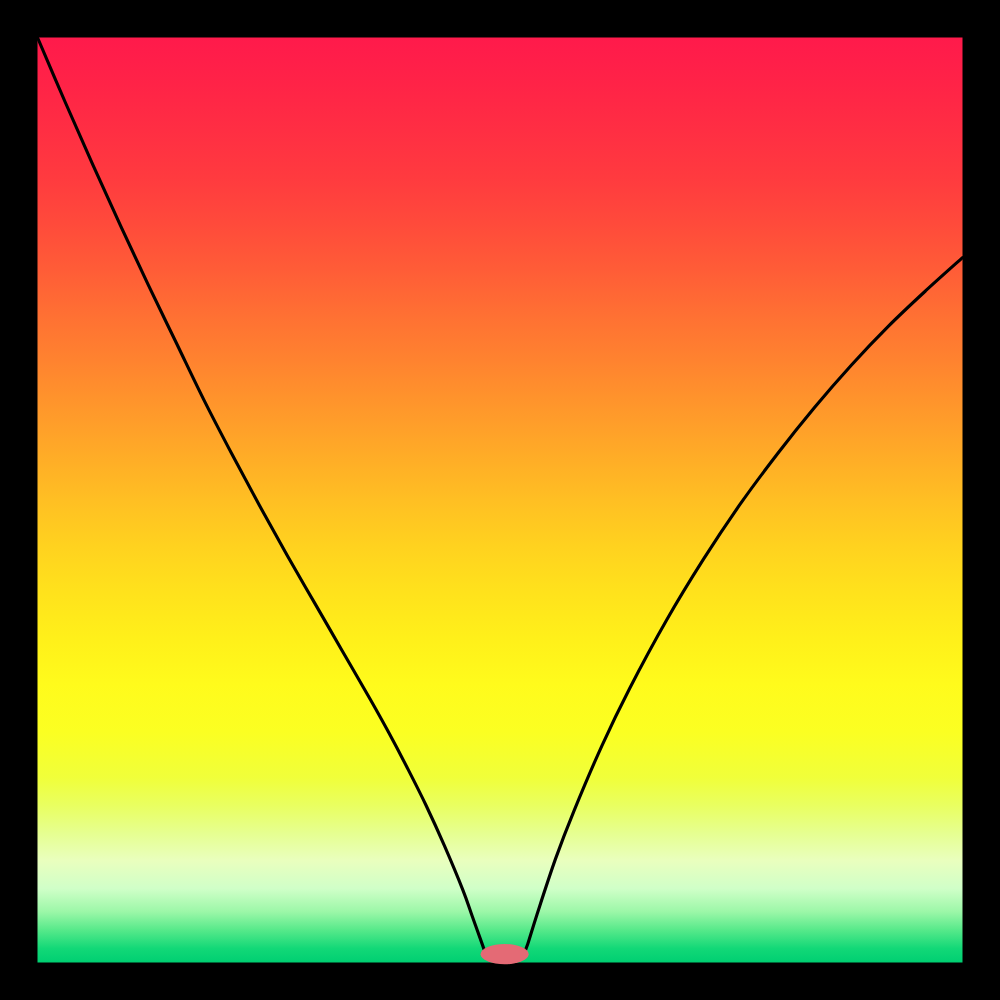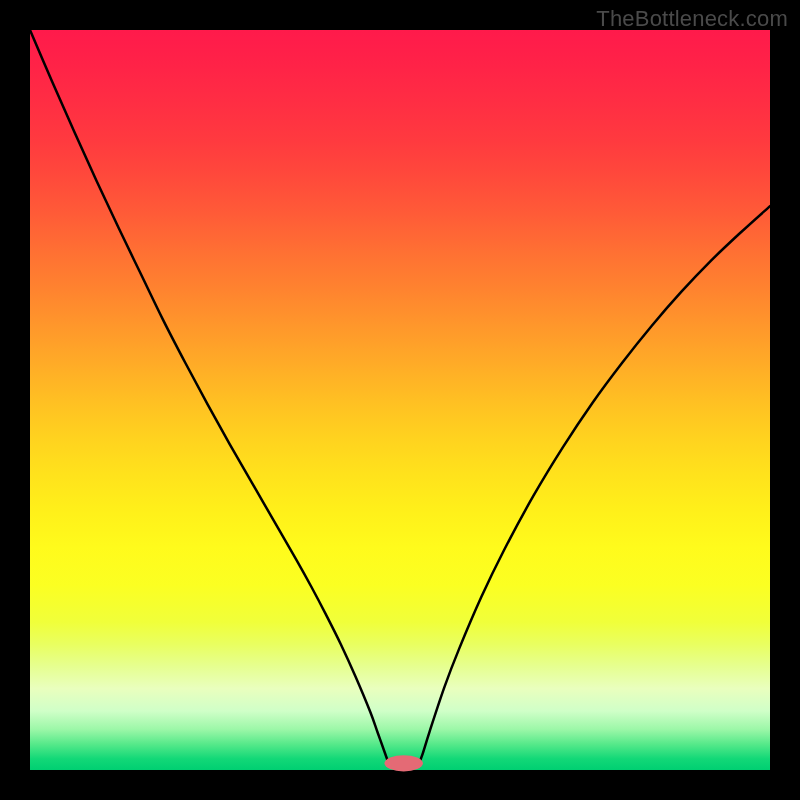--- a/index.html
+++ b/index.html
@@ -30,21 +30,20 @@
   svg {
     position: absolute;
     left: 0;
     top: 0;
   }
 </style>
 </head>
 <body>
 
 <div class="stage">
-  <div class="watermark">TheBottleneck.com</div>
   <svg id="chart-svg" width="800" height="800" viewBox="0 0 800 800">
     <defs>
       <linearGradient id="bg-grad" x1="0" y1="0" x2="0" y2="1">
           <stop offset="0.00%" stop-color="#ff1a4b"></stop>
           <stop offset="5.00%" stop-color="#ff2347"></stop>
           <stop offset="10.00%" stop-color="#ff2e43"></stop>
           <stop offset="15.00%" stop-color="#ff3a3f"></stop>
           <stop offset="20.00%" stop-color="#ff4a3b"></stop>
           <stop offset="25.00%" stop-color="#ff5c37"></stop>
           <stop offset="30.00%" stop-color="#ff7033"></stop>

